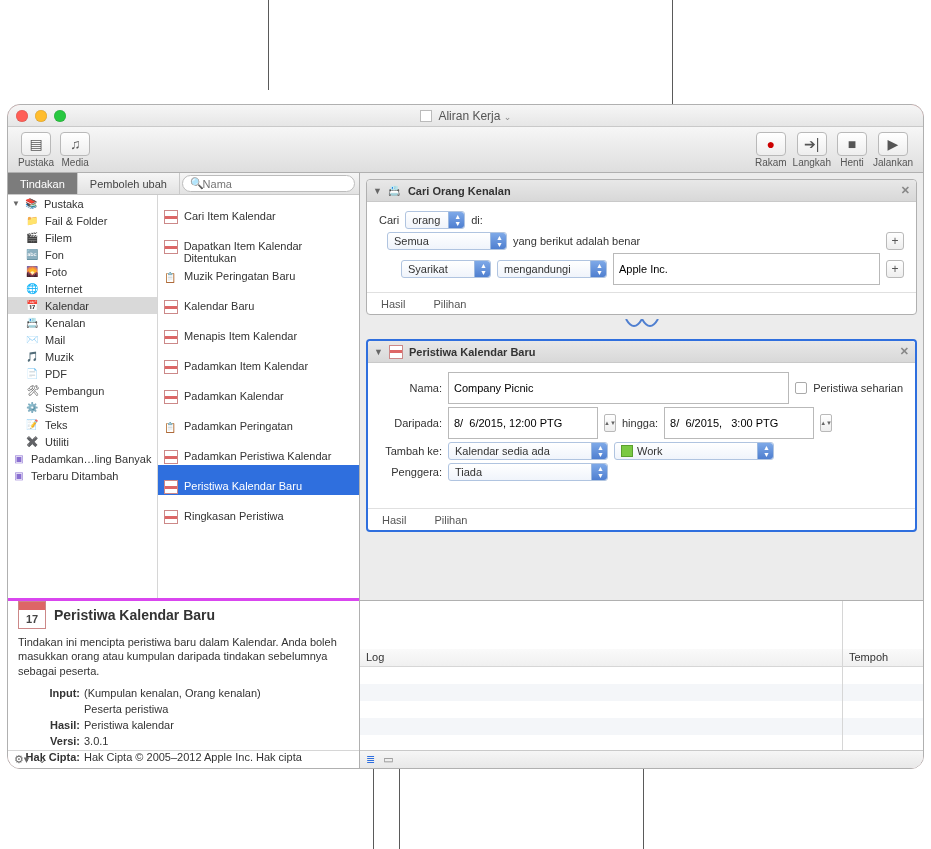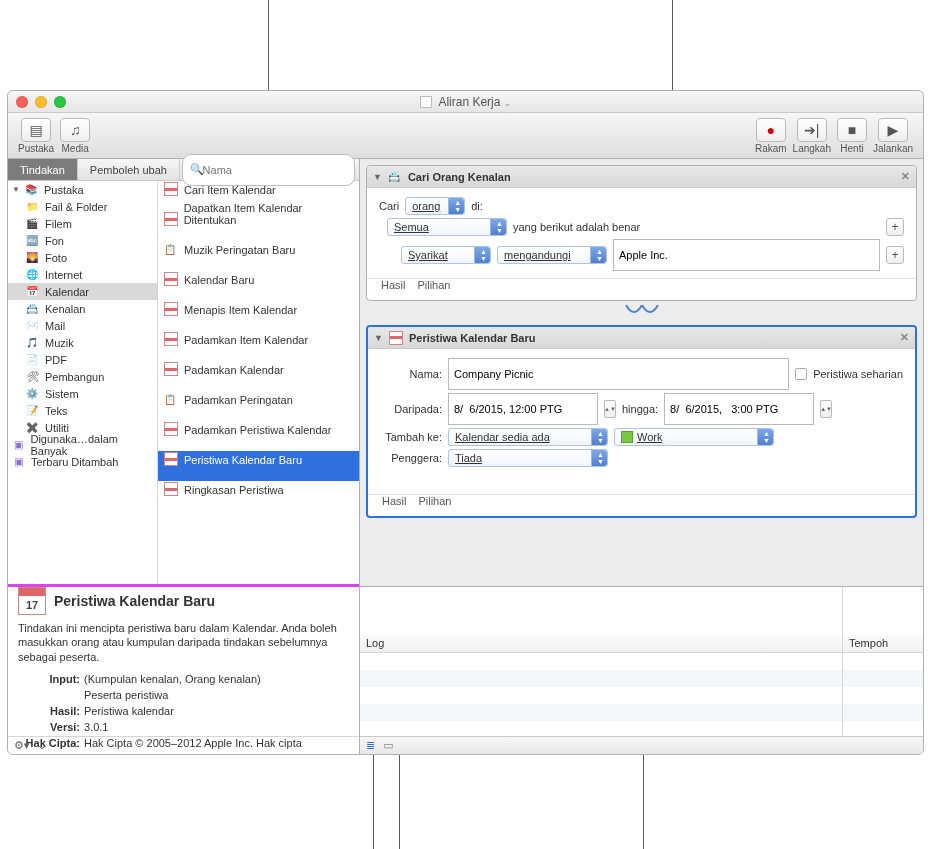--- a/index.html
+++ b/index.html
@@ -13,25 +13,25 @@
     position: relative;
   }
   .callout {
     position: absolute;
     background: #5a5a5a;
     width: 1px;
   }
   .window {
     position: absolute;
     left: 7px;
-    top: 90px;
+    top: 104px;
     width: 917px;
     height: 665px;
     border: 1px solid #b0b0b0;
-    border-radius: 6px;
+    border-radius: 13px;
     overflow: hidden;
     background: #fca5a5;
     display: flex;
     flex-direction: column;
   }
   .titlebar {
     height: 22px;
     background: linear-gradient(#f6f6f6,#e6e6e6);
     border-bottom: 1px solid #c9c9c9;
     display: flex;
@@ -66,32 +66,32 @@
   .tbtn.rec .ico{color:#c00;}
 
   .body {flex:1;display:flex;min-height:0;}
 
   
   .leftpane{width:352px;display:flex;flex-direction:column;border-right:1px solid #b0b0b0;background:#fff;}
   .tabbar{height:22px;background:linear-gradient(#f6f6f6,#e2e2e2);border-bottom:1px solid #c9c9c9;display:flex;align-items:stretch;}
   .tab{padding:3px 12px;font-size:11px;border-right:1px solid #c9c9c9;color:#444;display:flex;align-items:center;}
   .tab.active{background:#7c7c7c;color:#fff;}
   .search{flex:1;display:flex;align-items:center;padding:2px 4px;}
-  .search input{flex:1;height:32px;border:1px solid #bcbcbc;border-radius:9px;padding:0 8px 0 20px;font-size:11px;background:#fff;}
+  .search input{flex:1;height:17px;border:1px solid #bcbcbc;border-radius:9px;padding:0 8px 0 20px;font-size:11px;background:#fff;}
   .search .si{position:relative;margin-right:-16px;left:6px;color:#999;font-size:11px;z-index:1;}
 
   .libwrap{flex:1;display:flex;min-height:0;}
   .cat{width:150px;border-right:1px solid #d6d6d6;overflow:auto;background:#fff;}
   .cat .row{display:flex;align-items:center;gap:5px;padding:1px 4px 1px 18px;height:17px;font-size:11px;color:#333;}
   .cat .row.top{padding-left:4px;}
   .cat .row.sel{background:#d9d9d9;}
   .cat .disc{font-size:8px;color:#666;}
   .cic{width:14px;height:14px;display:flex;align-items:center;justify-content:center;font-size:10px;}
   .actions{flex:1;overflow:auto;}
-  .actions .row{display:flex;align-items:flex-end;gap:6px;padding:15px 6px;height:17px;font-size:11px;}
+  .actions .row{display:flex;align-items:flex-start;gap:6px;padding:15px 6px;height:17px;font-size:11px;}
   .actions .row.sel{background:#2f6fde;color:#fff;}
   .calico{width:14px;height:14px;background:#fff;border:1px solid #c88;display:flex;flex-direction:column;font-size:6px;align-items:center;justify-content:center;line-height:5px;}
   .calico:before{content:"";display:block;height:3px;width:100%;background:#d66;}
 
   .detail{height:170px;border-top:3px solid #d946ef;padding:0 10px;background:#fff;position:relative;overflow:hidden;}
   .detail h2{font-size:14px;font-weight:600;margin-bottom:6px;display:flex;align-items:center;gap:8px;}
   .detail .bigcal{width:28px;height:28px;border:1px solid #c88;background:#fff;display:flex;flex-direction:column;}
   .detail .bigcal .t{height:8px;background:#d66;}
   .detail .bigcal .n{flex:1;display:flex;align-items:center;justify-content:center;font-size:11px;color:#444;}
   .detail p{font-size:11px;color:#333;margin-bottom:8px;line-height:1.3;}
@@ -101,22 +101,22 @@
 
   
   .right{flex:1;display:flex;flex-direction:column;background:#ececec;}
   .wfarea{flex:1;overflow:auto;padding:6px 6px;display:flex;flex-direction:column;gap:10px;}
   .card{background:#fff;border:1px solid #b0b0b0;border-radius:4px;}
   .card.sel{border:2px solid #2f6fde;}
   .card .hdr{height:22px;background:linear-gradient(#e8e8e8,#d8d8d8);border-bottom:1px solid #c9c9c9;display:flex;align-items:center;gap:6px;padding:0 6px;font-size:11px;font-weight:600;border-radius:4px 4px 0 0;}
   .card .hdr .tri{font-size:9px;color:#666;}
   .card .hdr .x{margin-left:auto;color:#888;font-size:11px;}
   .card .inner{padding:6px 12px 4px;}
-  .card .ftr{height:22px;border-top:1px solid #e0e0e0;display:flex;align-items:flex-start;gap:12px;padding:0 14px;font-size:11px;color:#555;}
-  .sel-ctrl{display:inline-flex;align-items:center;height:18px;border:1px solid #b0c4e0;border-radius:3px;background:linear-gradient(#fff,#f0f4fb);padding:0 18px 0 6px;font-size:11px;position:relative;min-width:60px;text-decoration:underline;}
+  .card .ftr{height:22px;border-top:1px solid #e0e0e0;display:flex;align-items:center;gap:28px;padding:0 14px;font-size:11px;color:#555;}
+  .sel-ctrl{display:inline-flex;align-items:center;height:18px;border:1px solid #b0c4e0;border-radius:3px;background:linear-gradient(#fff,#f0f4fb);padding:0 18px 0 6px;font-size:11px;position:relative;min-width:60px;}
   .sel-ctrl:after{content:"";position:absolute;right:0;top:0;bottom:0;width:15px;background:linear-gradient(#7ea9e8,#4f7fd0);border-left:1px solid #9bb8e0;border-radius:0 3px 3px 0;}
   .sel-ctrl .arr{position:absolute;right:3px;color:#fff;font-size:7px;line-height:7px;z-index:1;text-align:center;}
   .txt-ctrl{height:18px;border:1px solid #b9b9b9;background:#fff;padding:15px 5px;font-size:11px;}
   .plusbtn{width:18px;height:18px;border:1px solid #b9b9b9;border-radius:3px;background:linear-gradient(#fff,#eee);display:inline-flex;align-items:center;justify-content:center;font-size:12px;color:#555;}
   .stepctrl{width:12px;height:18px;border:1px solid #b9b9b9;border-radius:2px;background:linear-gradient(#fff,#eee);display:inline-flex;flex-direction:column;font-size:6px;color:#666;align-items:center;justify-content:center;line-height:6px;}
   .chk{width:12px;height:12px;border:1px solid #aaa;border-radius:2px;background:#fff;display:inline-block;vertical-align:-2px;}
   .formrow{display:flex;align-items:center;gap:6px;margin:3px 0;}
   .formrow label{width:62px;text-align:right;font-size:11px;color:#333;}
   .greenbox{width:12px;height:12px;background:#7ac943;border:1px solid #5aa02e;display:inline-block;vertical-align:-2px;margin-right:4px;}
 
@@ -267,21 +267,21 @@
           <div class="row">
               <span class="cic">📝</span>
               <span>Teks</span>
             </div>
           <div class="row">
               <span class="cic">✖️</span>
               <span>Utiliti</span>
             </div>
           <div class="row" style="padding-left:4px;">
               <span class="cic" style="color:#8a6fd1;">▣</span>
-              <span>Digunaka…dalam Banyak</span>
+              <span>Padamkan…ling Banyak</span>
             </div>
           <div class="row" style="padding-left:4px;">
               <span class="cic" style="color:#8a6fd1;">▣</span>
               <span>Terbaru Ditambah</span>
             </div>
         </div>
 
         <div class="actions">
           <div class="row">
               <span class="calico"></span>

